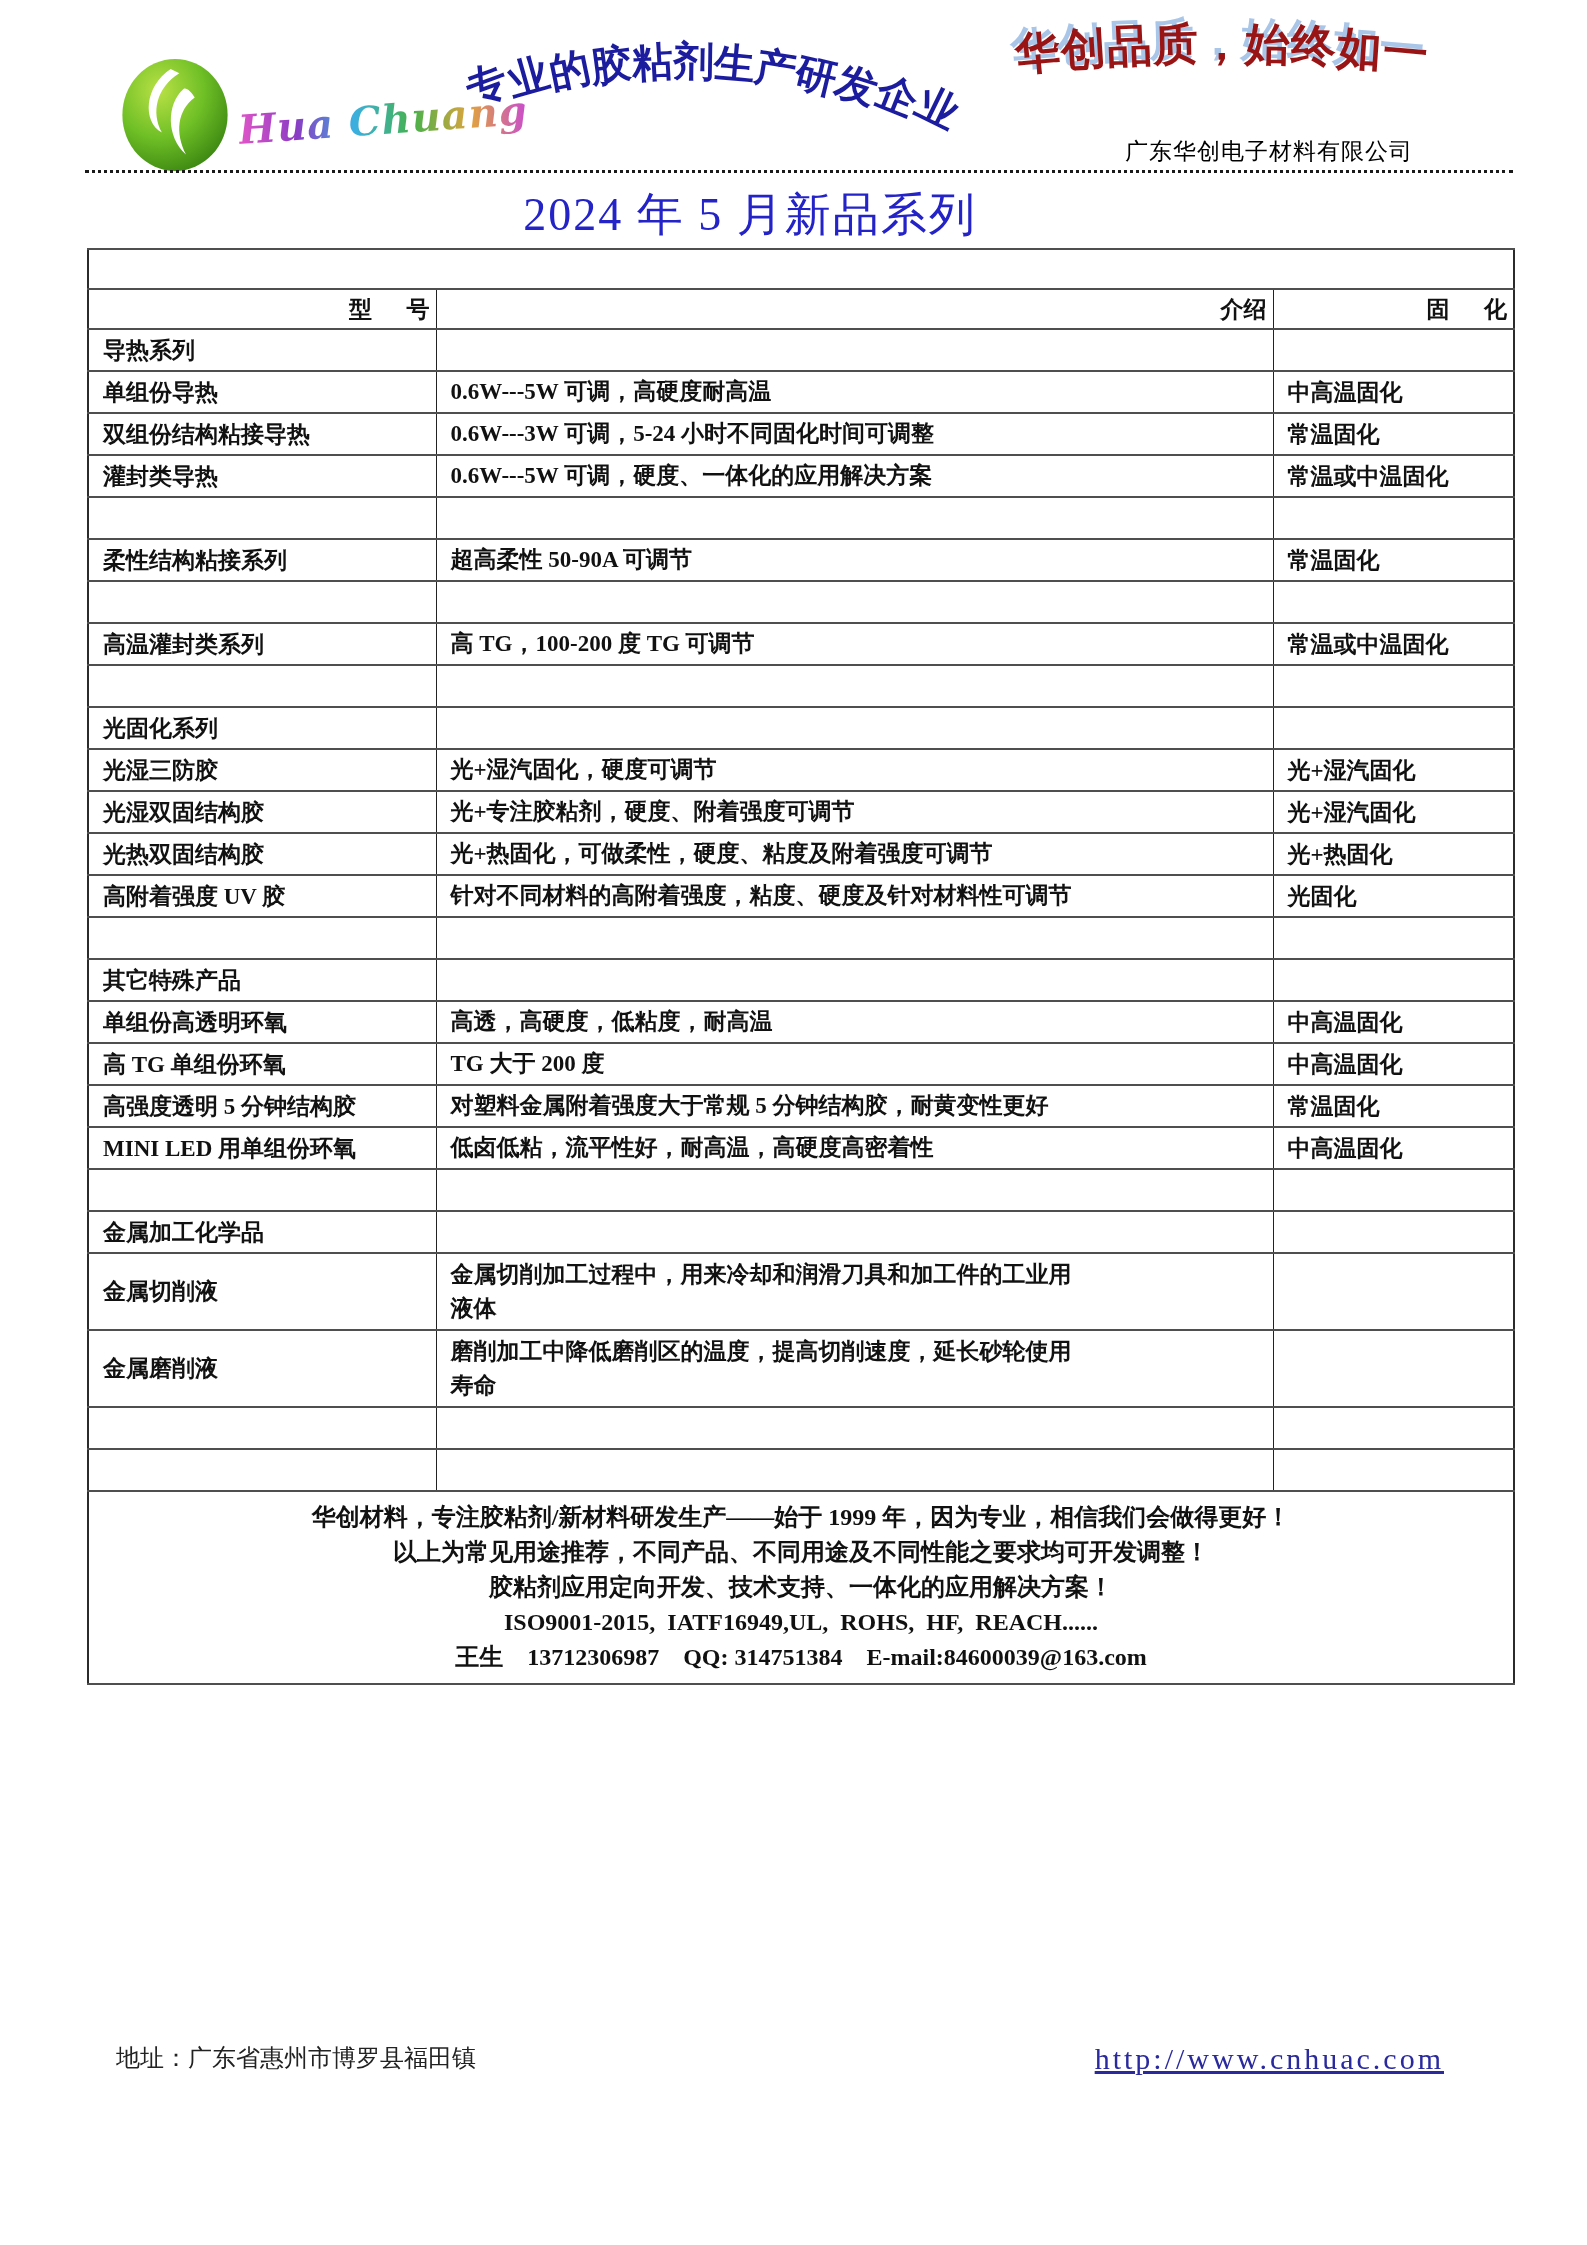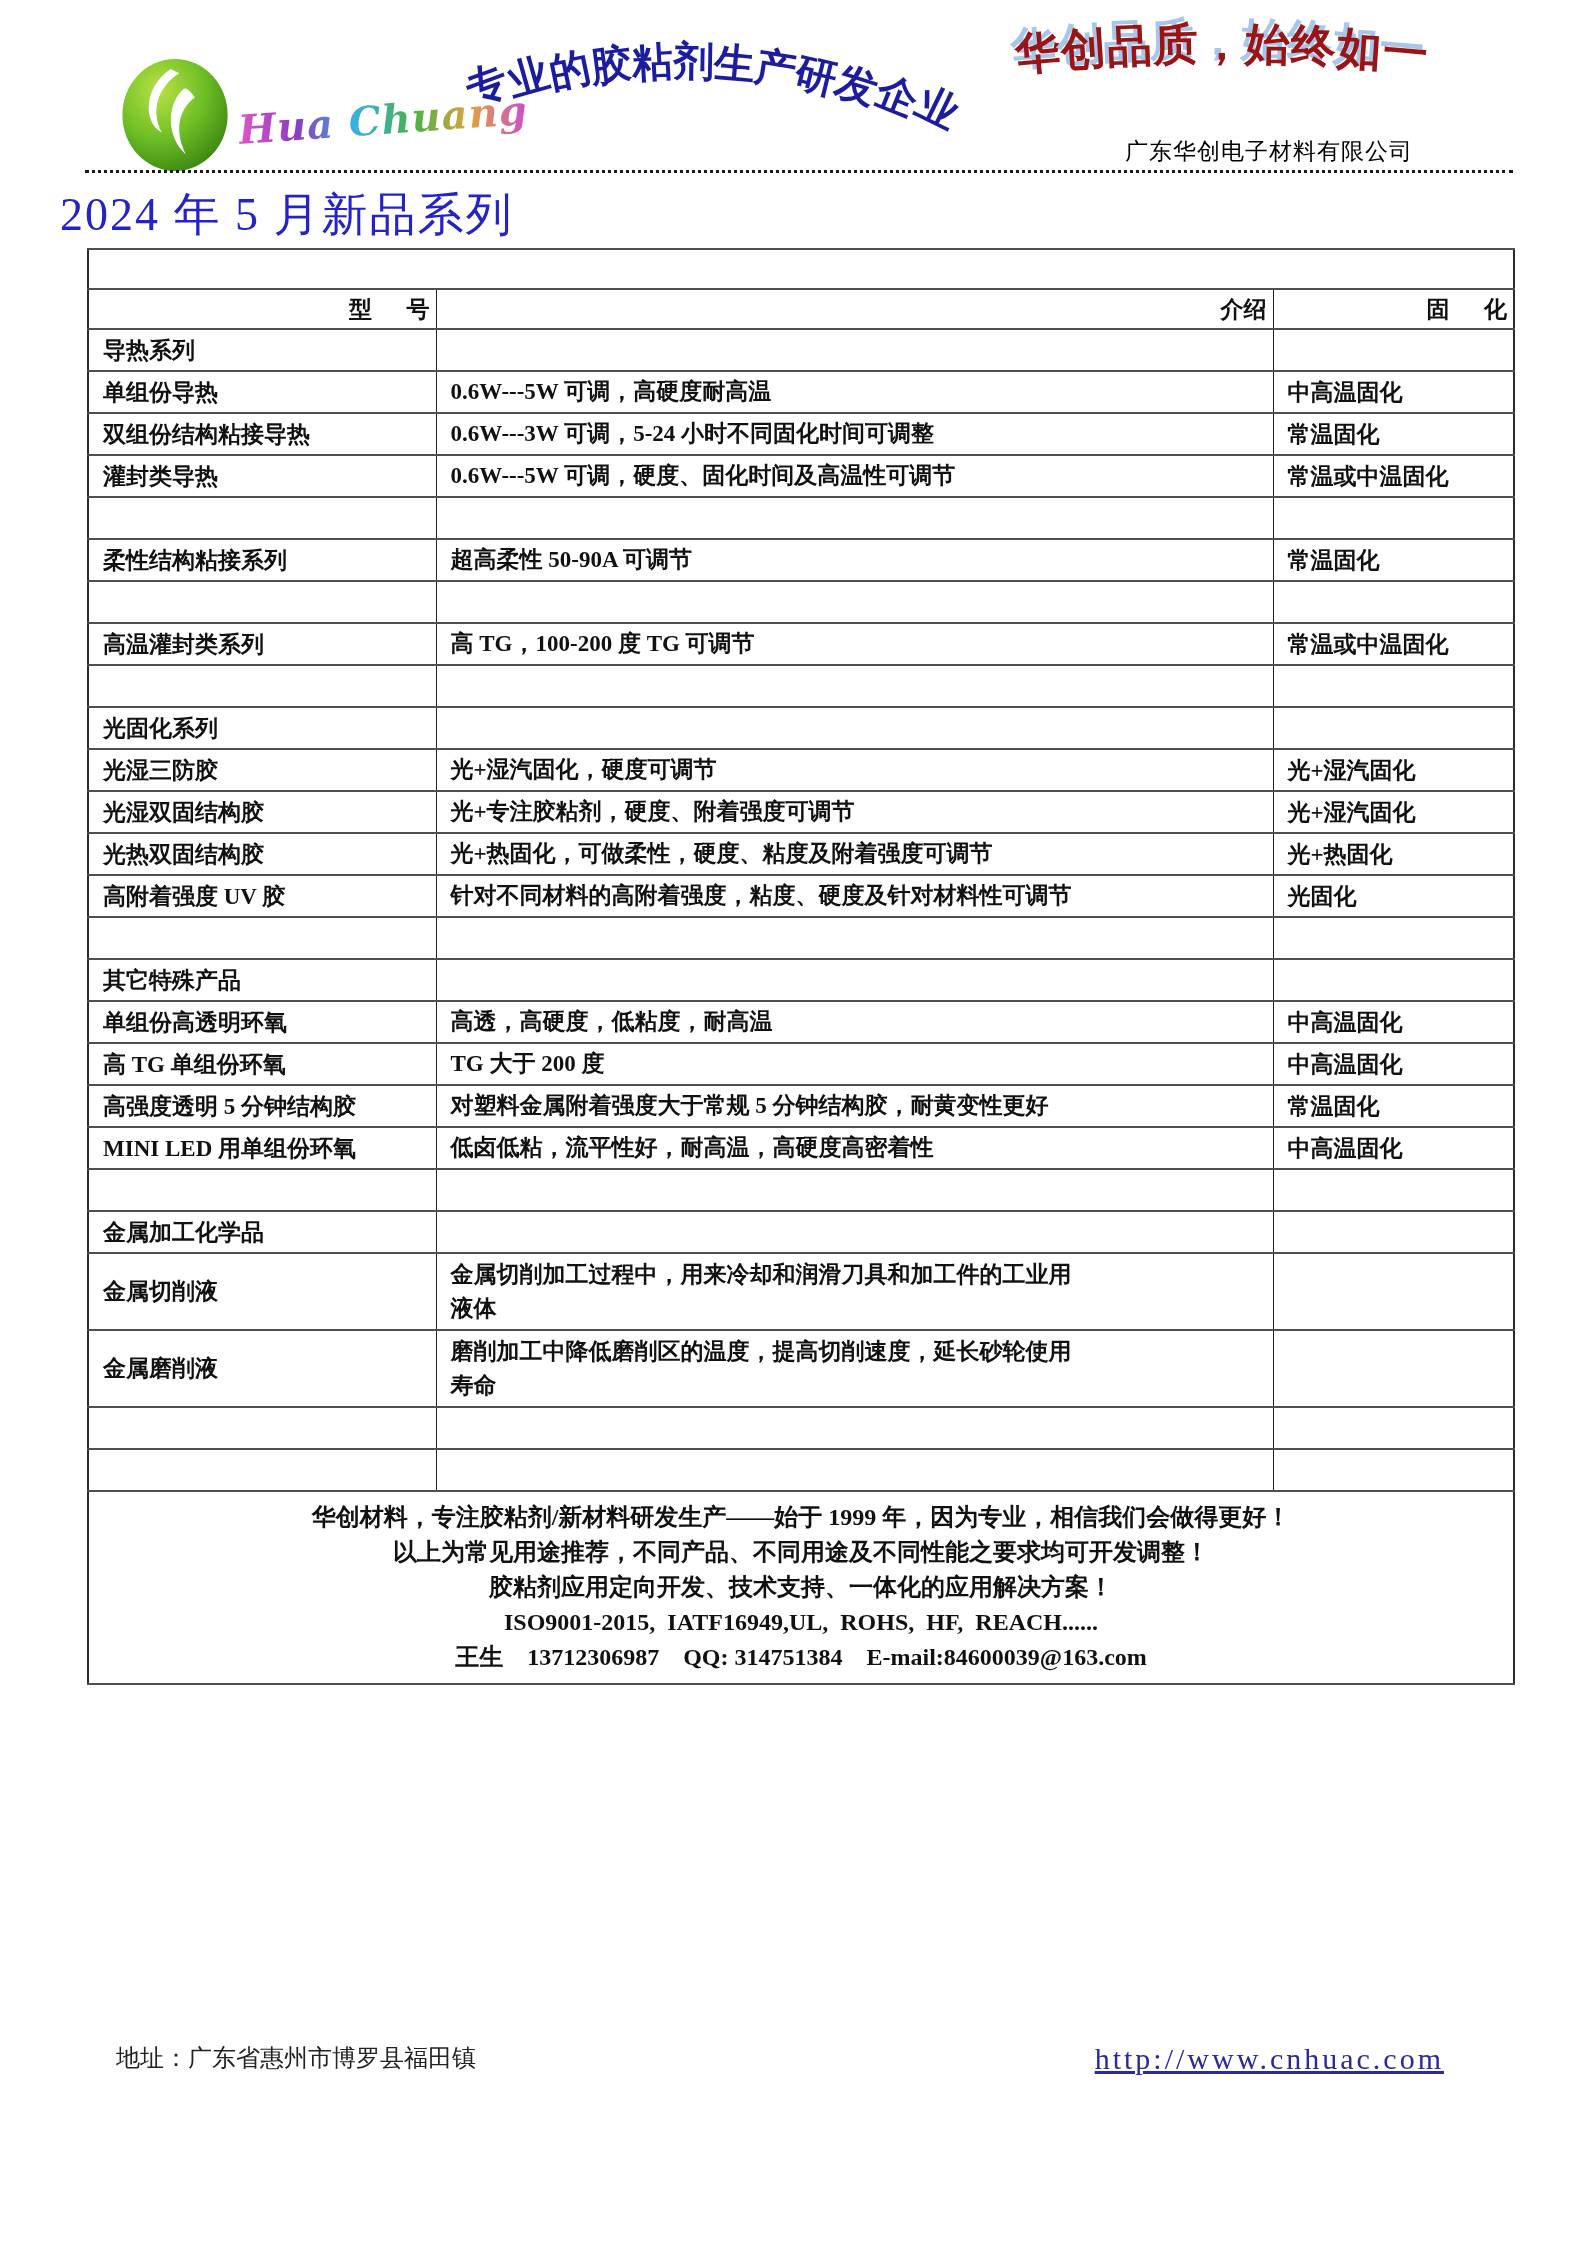--- a/index.html
+++ b/index.html
@@ -13,21 +13,21 @@
     background:linear-gradient(90deg,#e255c8,#8a3cc4,#3bb0e0,#46b14b,#e0a43c,#c94bd1);
     -webkit-background-clip:text;background-clip:text;color:transparent;letter-spacing:1px;}
   .arc-slogan{position:absolute;left:468px;top:38px;width:600px;font-size:41px;font-weight:bold;
     color:#1c1c9e;transform:rotate(3deg);white-space:nowrap;}
   .wordart{position:absolute;left:1015px;top:14px;width:540px;font-size:45px;font-weight:bold;
     color:#991414;text-shadow:-4px -5px 0 #a9c6e8;letter-spacing:1px;white-space:nowrap;}
   .company-name{position:absolute;left:1118px;top:136px;font-size:23px;color:#000;letter-spacing:1px;margin-left:7px;}
   .dotted-line{position:absolute;left:85px;top:170px;width:1428px;border-top:3px dotted #1a1a1a;}
 
   
-  .doc-title{position:absolute;left:60px;top:184px;width:1380px;
+  .doc-title{position:absolute;left:60px;top:184px;width:1380px;text-align:center;
     font-size:46px;color:#2323c8;letter-spacing:2px;font-weight:500;}
 
   
   table.main{position:absolute;left:87px;top:248px;width:1426px;border-collapse:collapse;
     table-layout:fixed;font-size:23px;font-weight:600;}
   table.main td,table.main th{border-left:1px solid #222;border-right:1px solid #222;
     border-top:2px solid #4f4f4f;border-bottom:2px solid #4f4f4f;
     padding:2px 6px 2px 14px;vertical-align:middle;overflow:hidden;}
   table.main{border:2px solid #2b2b2b;}
   tr.spacer-top td{height:34px;}
@@ -100,21 +100,21 @@
           <td class="intro-cell">0.6W---5W 可调，高硬度耐高温</td>
           <td class="cure-cell">中高温固化</td>
         </tr>
         <tr class="row-std">
           <td class="model-cell">双组份结构粘接导热</td>
           <td class="intro-cell">0.6W---3W 可调，5-24 小时不同固化时间可调整</td>
           <td class="cure-cell">常温固化</td>
         </tr>
         <tr class="row-std">
           <td class="model-cell">灌封类导热</td>
-          <td class="intro-cell">0.6W---5W 可调，硬度、固化时间及高温性可调节</td>
+          <td class="intro-cell">0.6W---5W 可调，硬度、一体化的应用解决方案</td>
           <td class="cure-cell">常温或中温固化</td>
         </tr>
         <tr class="row-std">
           <td class="model-cell"></td>
           <td class="intro-cell"></td>
           <td class="cure-cell"></td>
         </tr>
         <tr class="row-std">
           <td class="model-cell">柔性结构粘接系列</td>
           <td class="intro-cell">超高柔性 50-90A 可调节</td>

